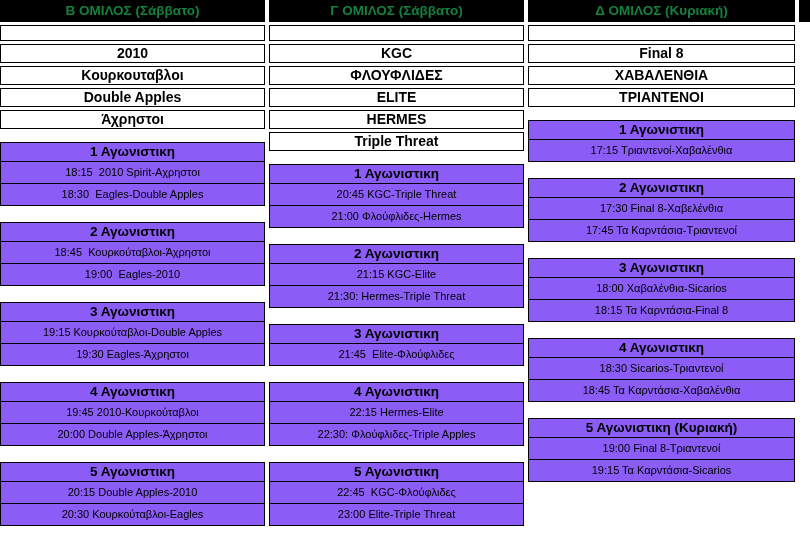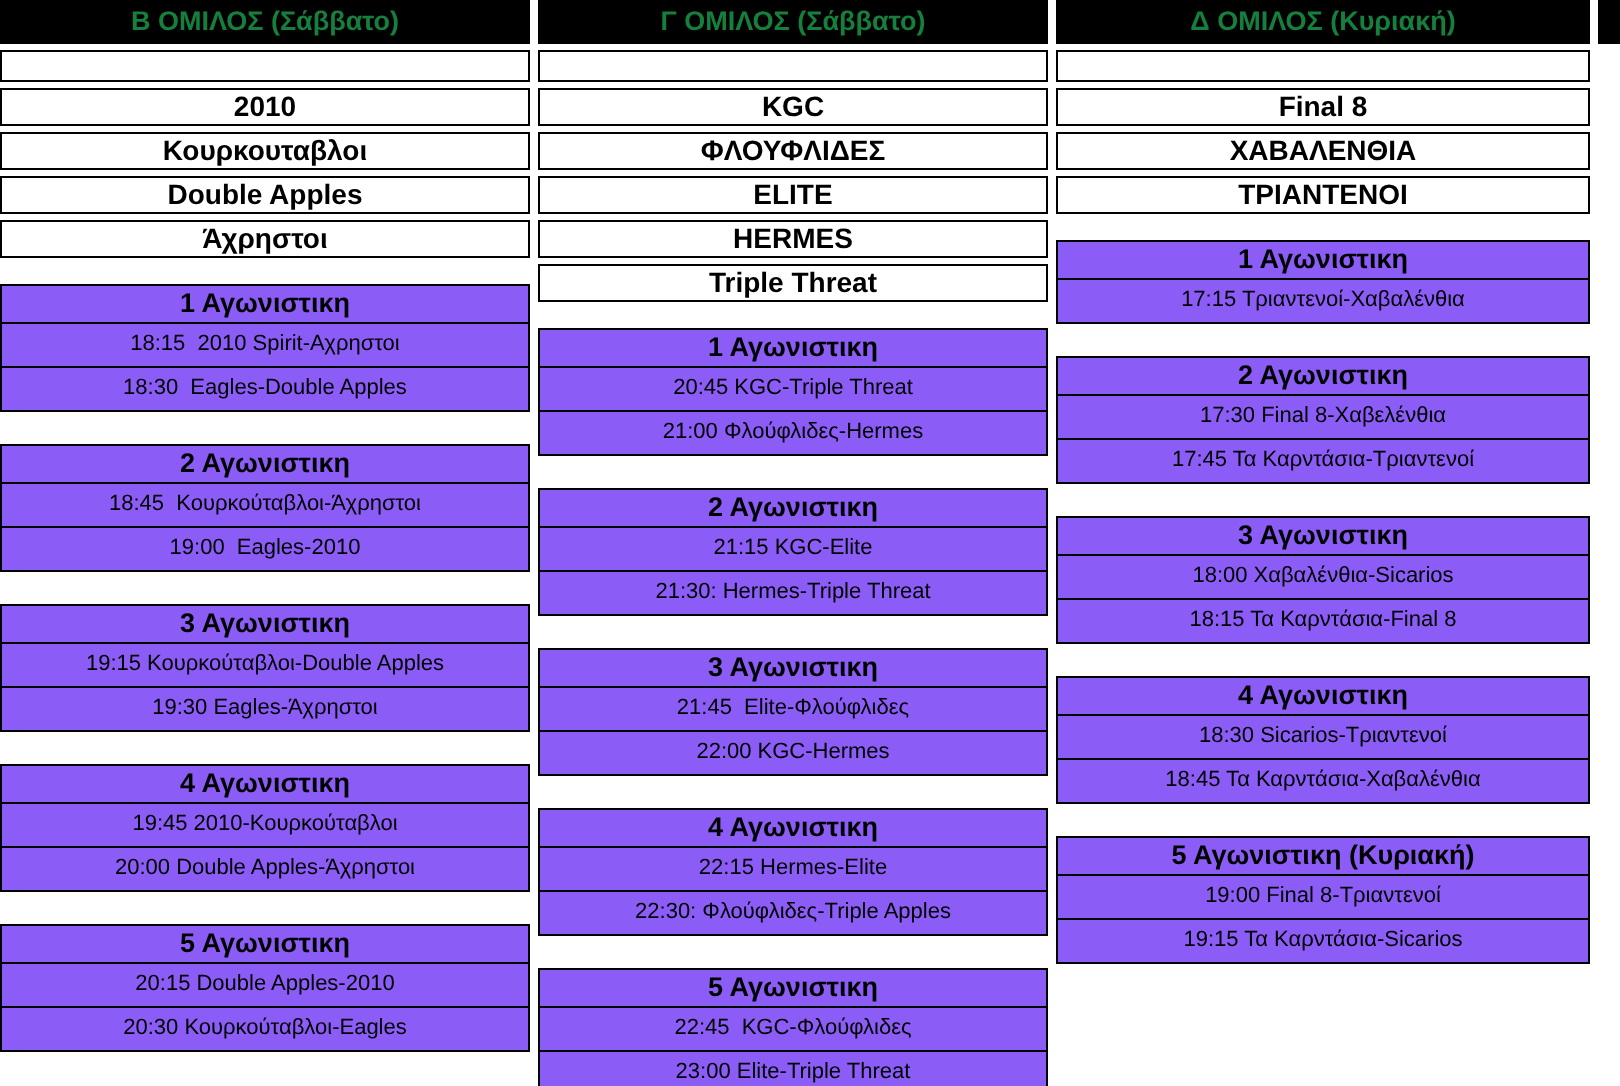--- a/index.html
+++ b/index.html
@@ -130,21 +130,20 @@
       <div class="sec-row">21:00 Φλούφλιδες-Hermes</div>
     </div>
     <div class="section">
       <div class="sec-head">2 Αγωνιστικη</div>
       <div class="sec-row">21:15 KGC-Elite</div>
       <div class="sec-row">21:30: Hermes-Triple Threat</div>
     </div>
     <div class="section">
       <div class="sec-head">3 Αγωνιστικη</div>
       <div class="sec-row">21:45  Elite-Φλούφλιδες</div>
-      <div class="sec-row">22:00 KGC-Hermes</div>
     </div>
     <div class="section">
       <div class="sec-head">4 Αγωνιστικη</div>
       <div class="sec-row">22:15 Hermes-Elite</div>
       <div class="sec-row">22:30: Φλούφλιδες-Triple Apples</div>
     </div>
     <div class="section">
       <div class="sec-head">5 Αγωνιστικη</div>
       <div class="sec-row">22:45  KGC-Φλούφλιδες</div>
       <div class="sec-row">23:00 Elite-Triple Threat</div>

